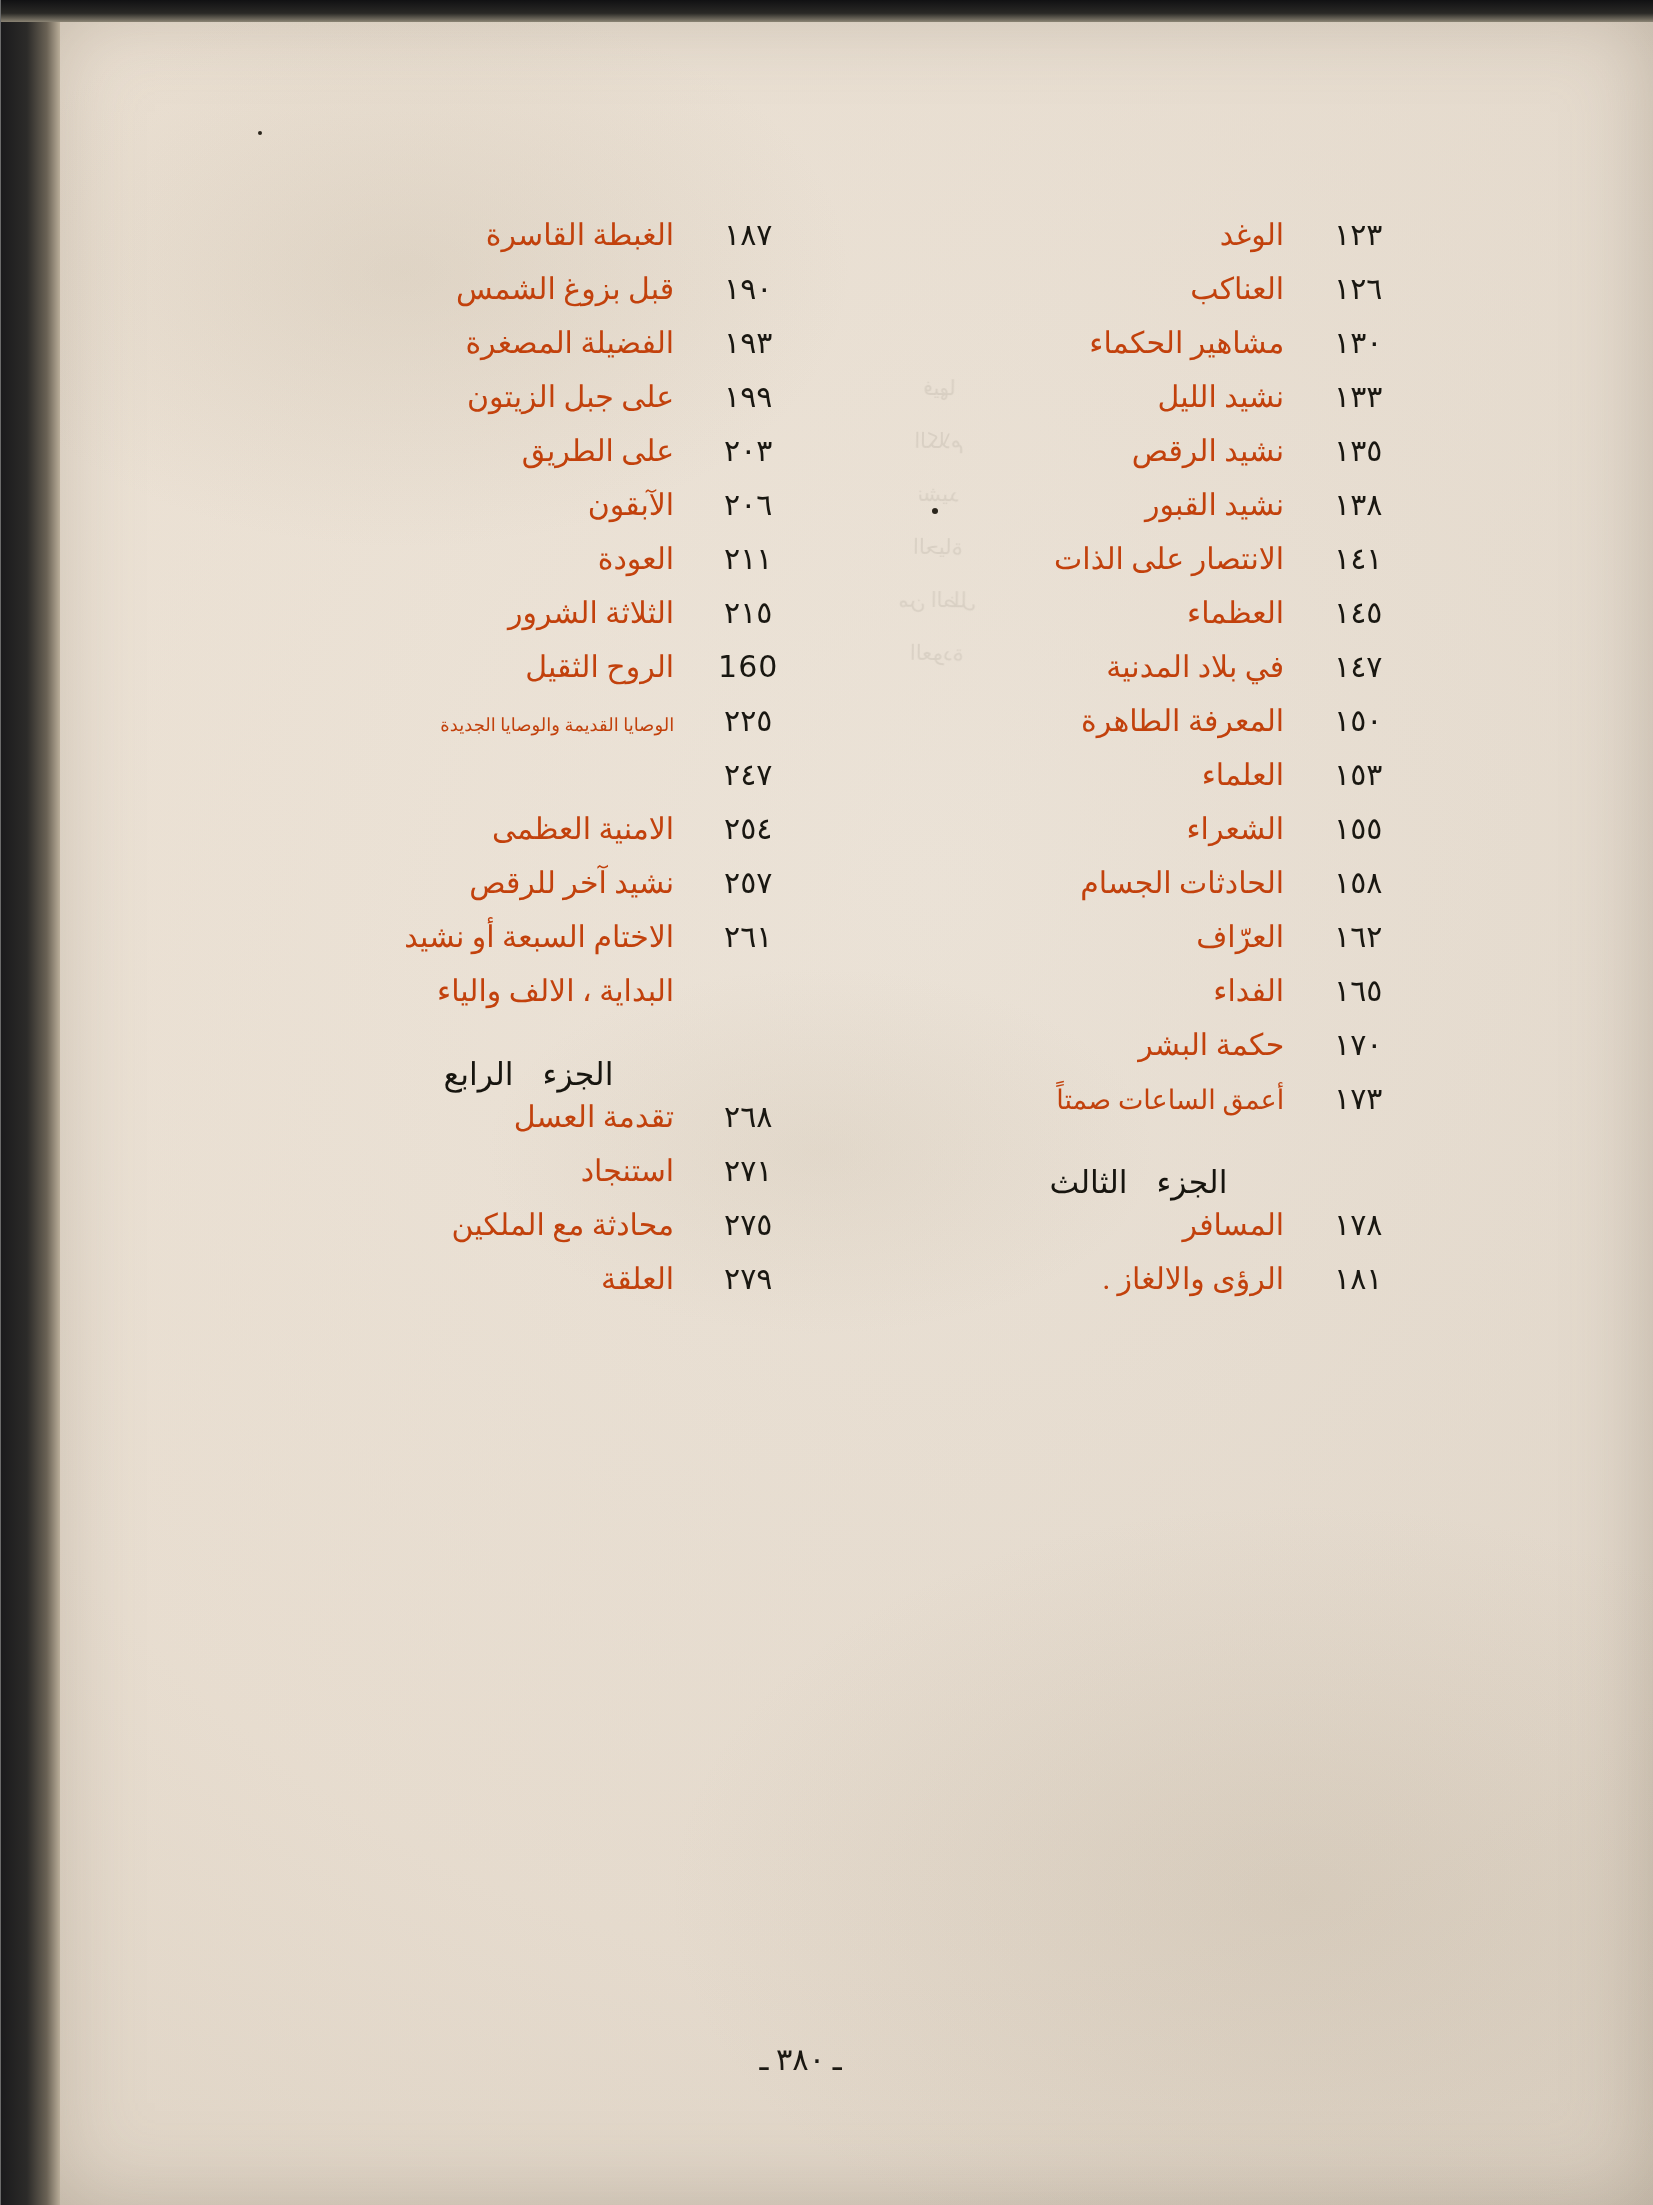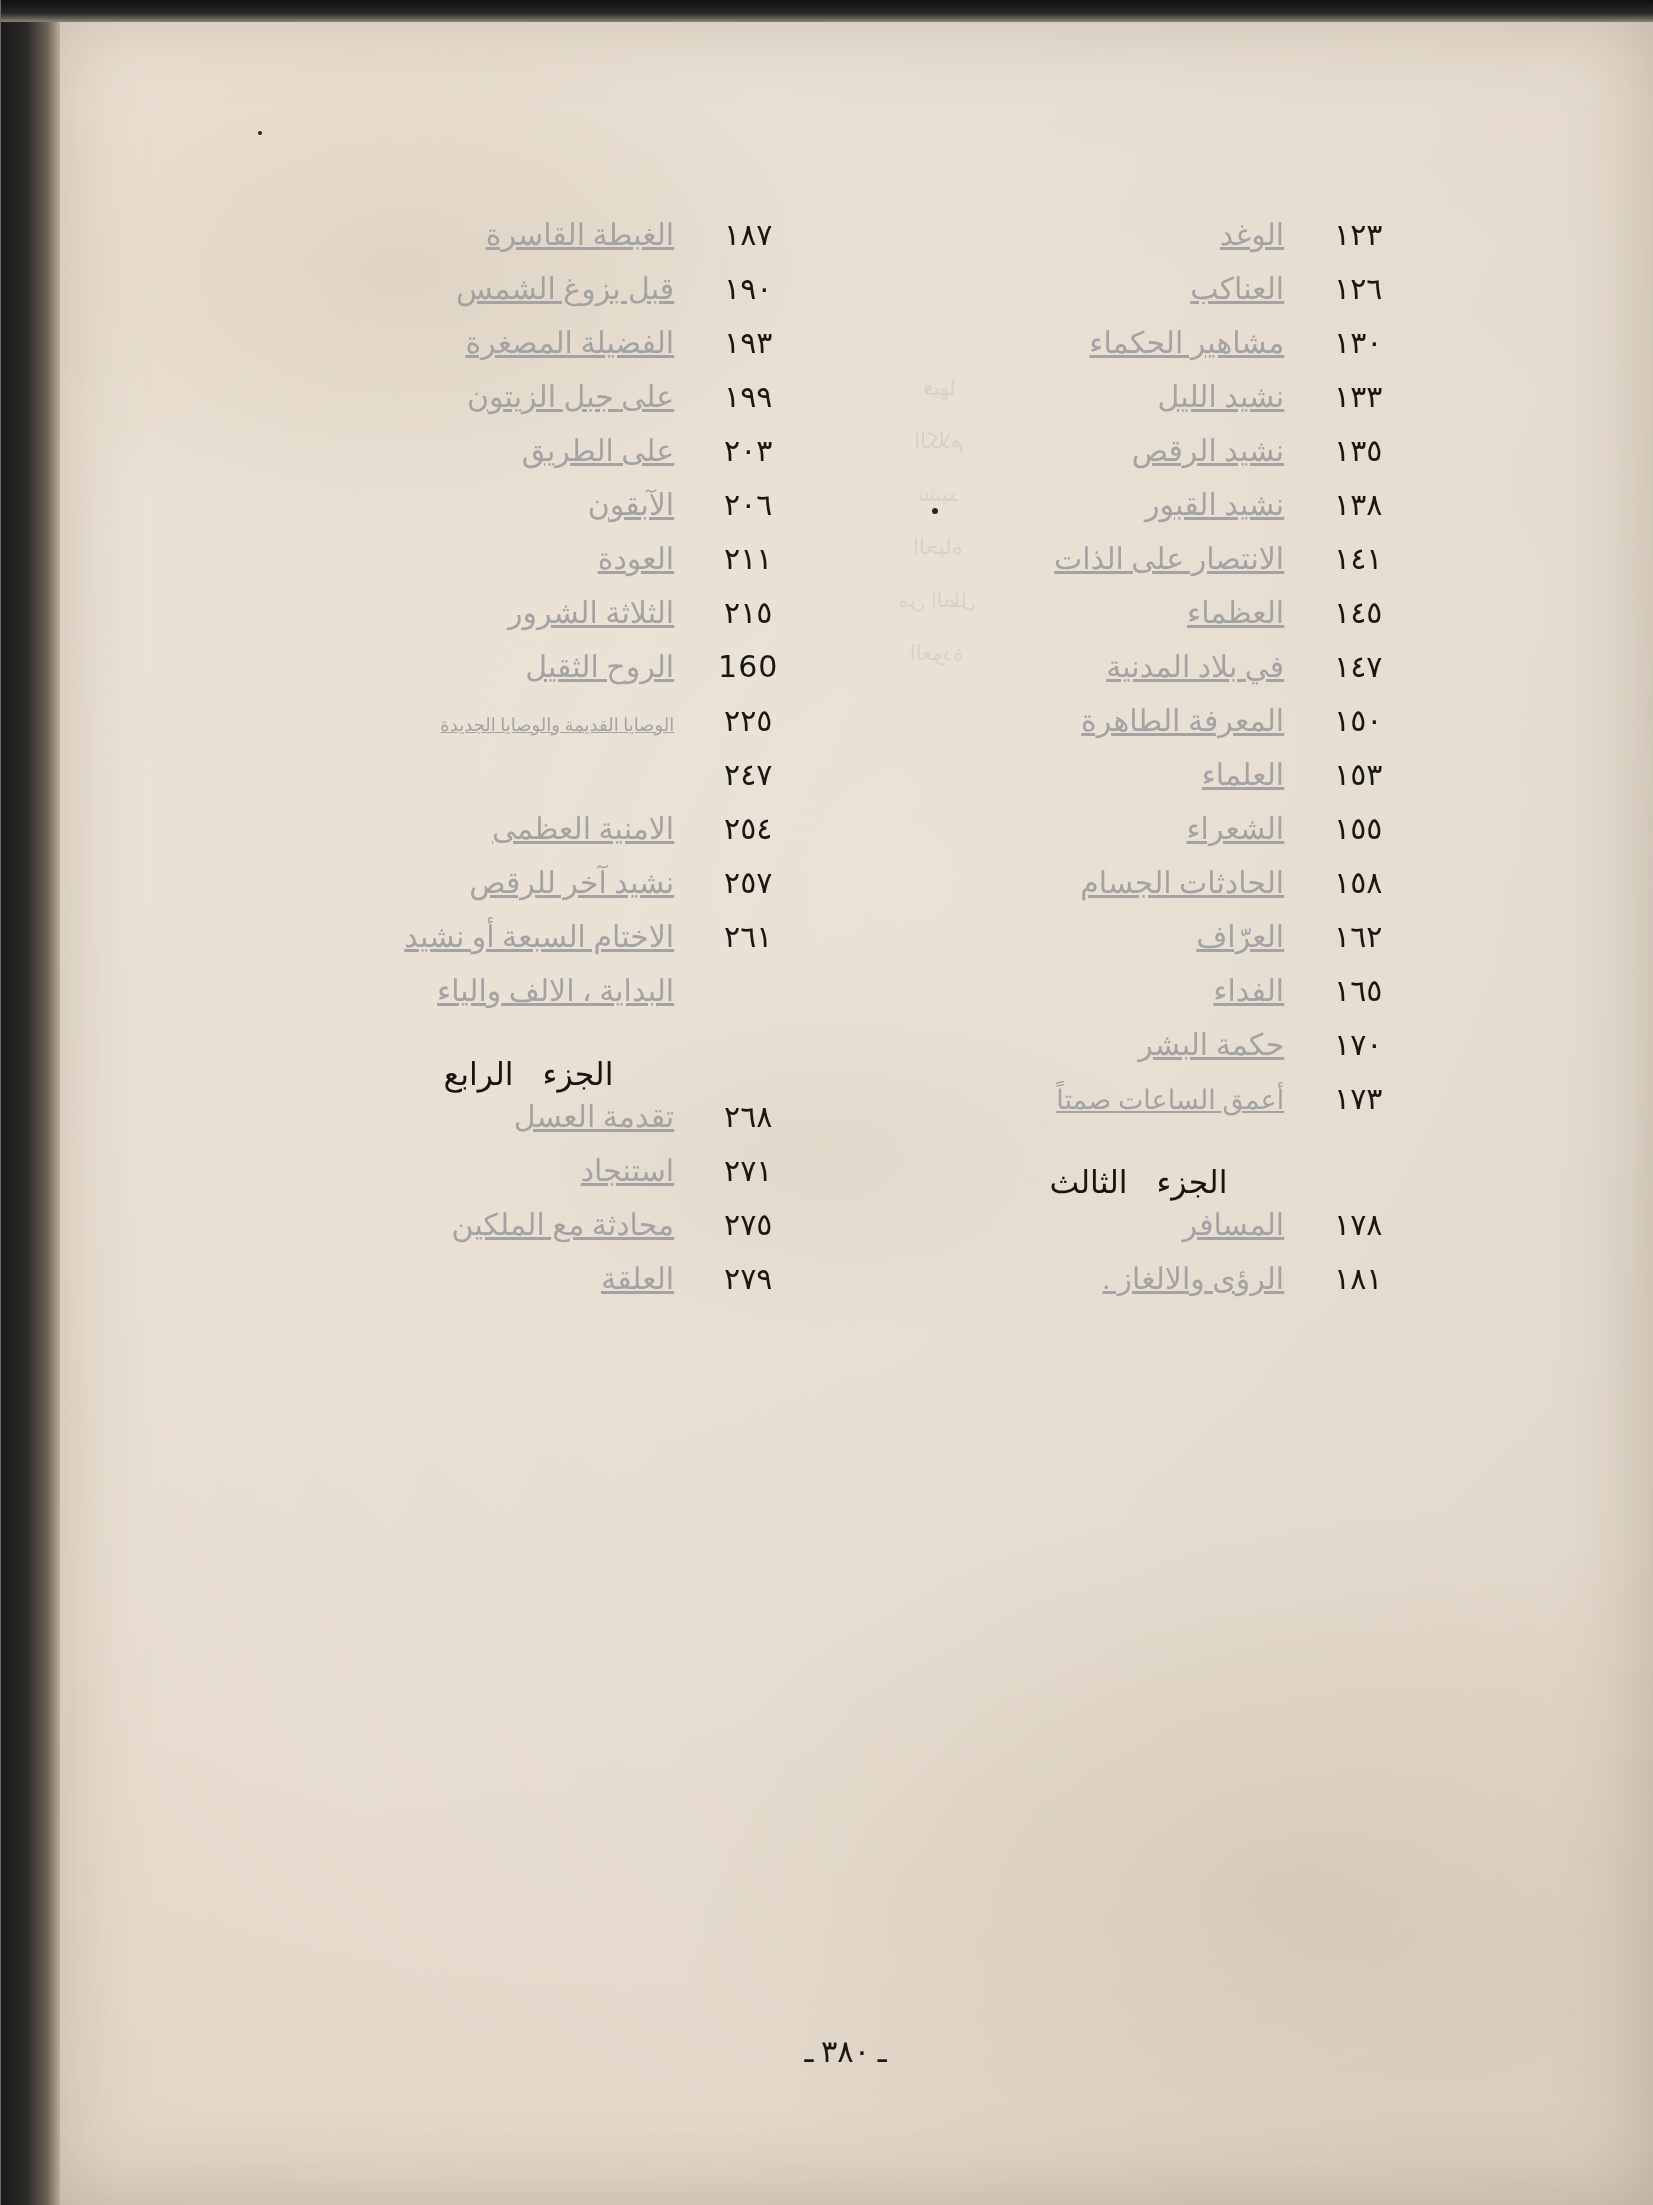--- a/index.html
+++ b/index.html
@@ -125,23 +125,22 @@
     color: #191711;
     flex: 0 0 126px;
     padding-left: 12.4px;
     box-sizing: border-box;
   }
   .toc-title {
     flex: 1 1 auto;
     text-align: right;
     font-size: 30px;
     padding-right: 4.8px;
-    color: #a3a3a3;
+    color: #c2410c;
     white-space: nowrap;
-    text-decoration: underline;
   }
   .toc-title.small { font-size: 18px; letter-spacing: -0.5px; }
   .toc-title.wide  { font-size: 27px; }
 
   
   .toc-row.cont .toc-page { visibility: hidden; }
 
   
   .part-head {
     height: 72px;
@@ -151,29 +150,28 @@
     font-size: 31.5px;
     letter-spacing: 2.9px;
     padding-top: 23px;
     box-sizing: border-box;
   }
   .part-head .gap { display: inline-block; width: 29px; }
 
   
   #folio {
     position: absolute;
-    bottom: 128px;
+    bottom: 120px;
     left: 0;
     width: 1601px;
     text-align: center;
     font-size: 30.5px;
     letter-spacing: 2.9px;
     color: #1b1812;
     font-family: "DejaVu Sans", "Liberation Sans", sans-serif;
-    margin-left: 45px;
   }
   #folio .dash { margin: 0 7.6px; }
 
   
   .speck { position: absolute; background: #2a251c; border-radius: 50%; z-index: 5; }
 </style>
 </head>
 <body>
 
 <div id="photo">

